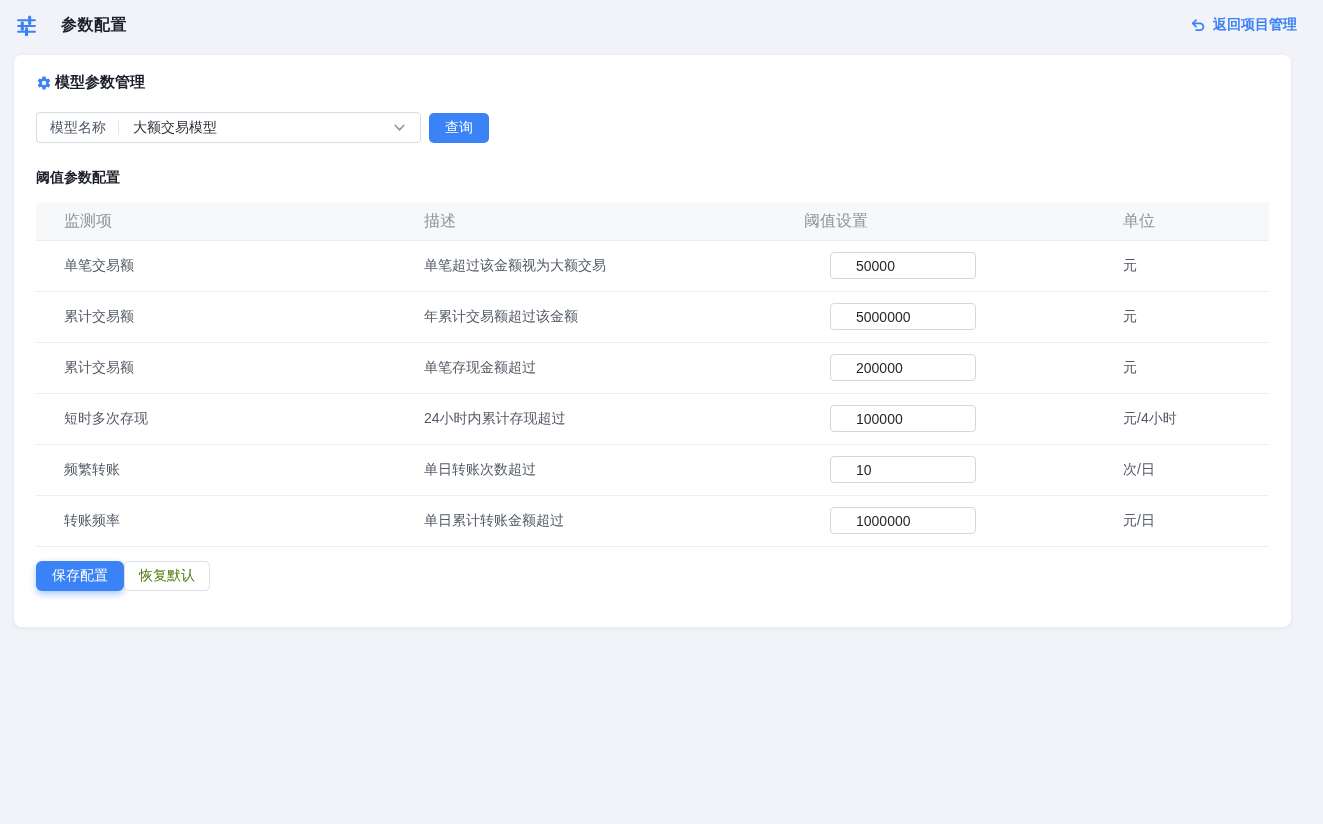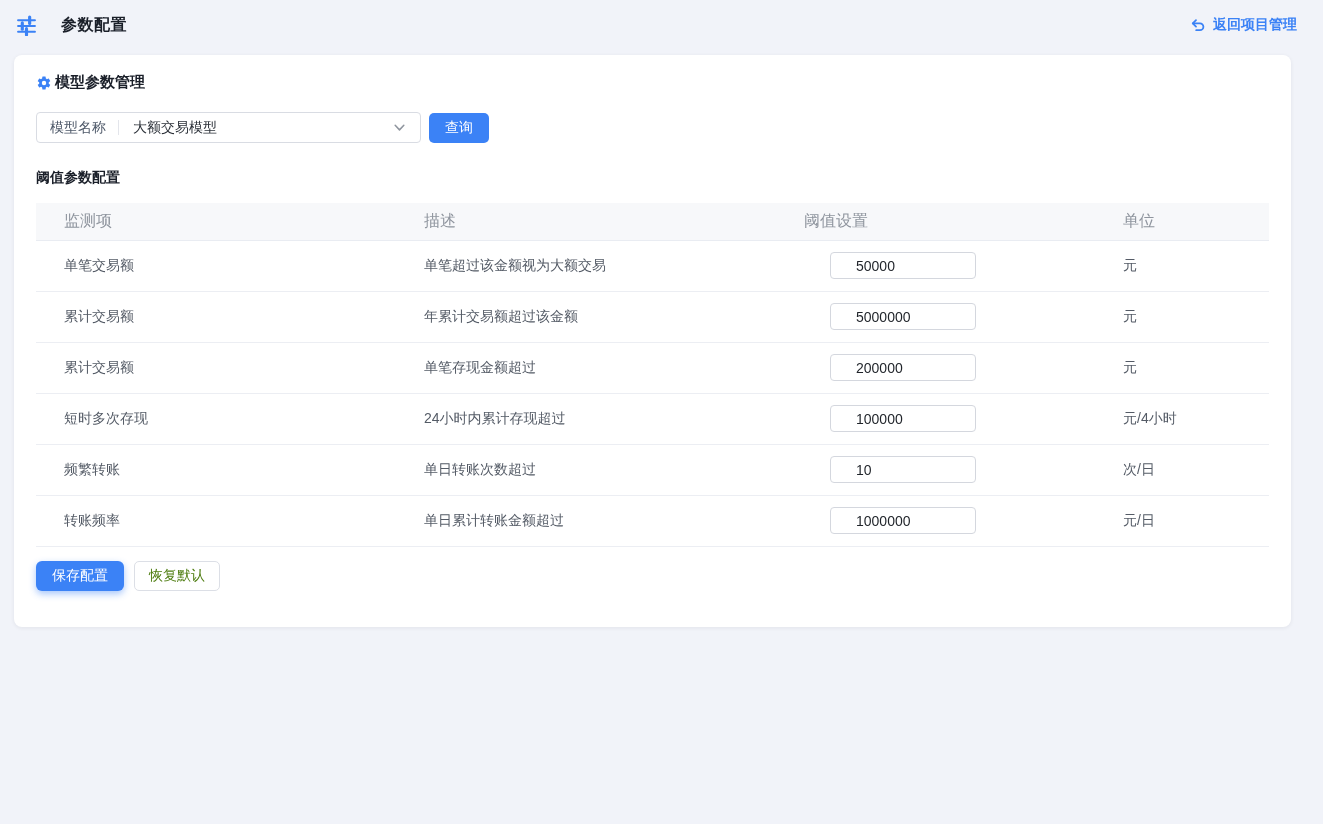--- a/index.html
+++ b/index.html
@@ -62,21 +62,21 @@
   tbody td {
     height:51px; padding:0 0 0 28px; color:#545b66;
     border-bottom:1px solid #eceef3; background:#fff;
   }
   .th-input {
     width:146px; height:27px; border:1px solid #d4d7de; border-radius:4px;
     padding:0 25px; font-size:14px; color:#1f2329; margin-left:26px;
     font-family:inherit; outline:none; background:#fff;
   }
   
-  .actions { margin-top:14px; display:flex; align-items:center; gap:10px; }
+  .actions { margin-top:14px; display:flex; align-items:center; gap:0; }
   .btn-primary {
     height:30px; padding:0 16px; border:none; border-radius:6px;
     background:#3b82f6; color:#fff; font-size:14px; cursor:pointer;
     box-shadow:0 3px 7px rgba(59,130,246,.45); font-family:inherit;
   }
   .btn-default {
     height:30px; padding:0 14px; border:1px solid #dcdfe6; border-radius:5px;
     background:#fff; color:#4d7c0f; font-size:14px; cursor:pointer; font-family:inherit;
   }
   .icon { display:inline-flex; align-items:center; justify-content:center; }

